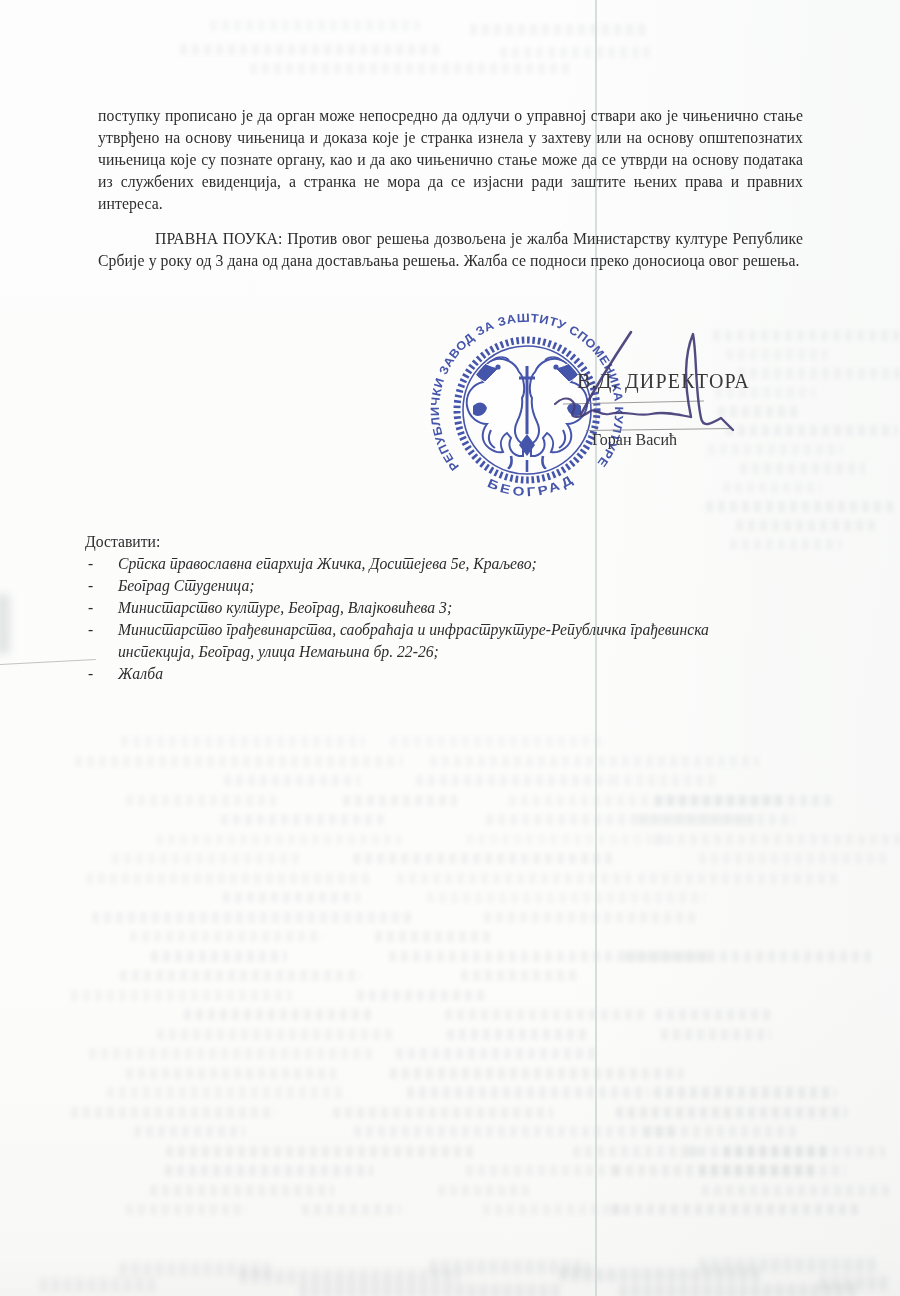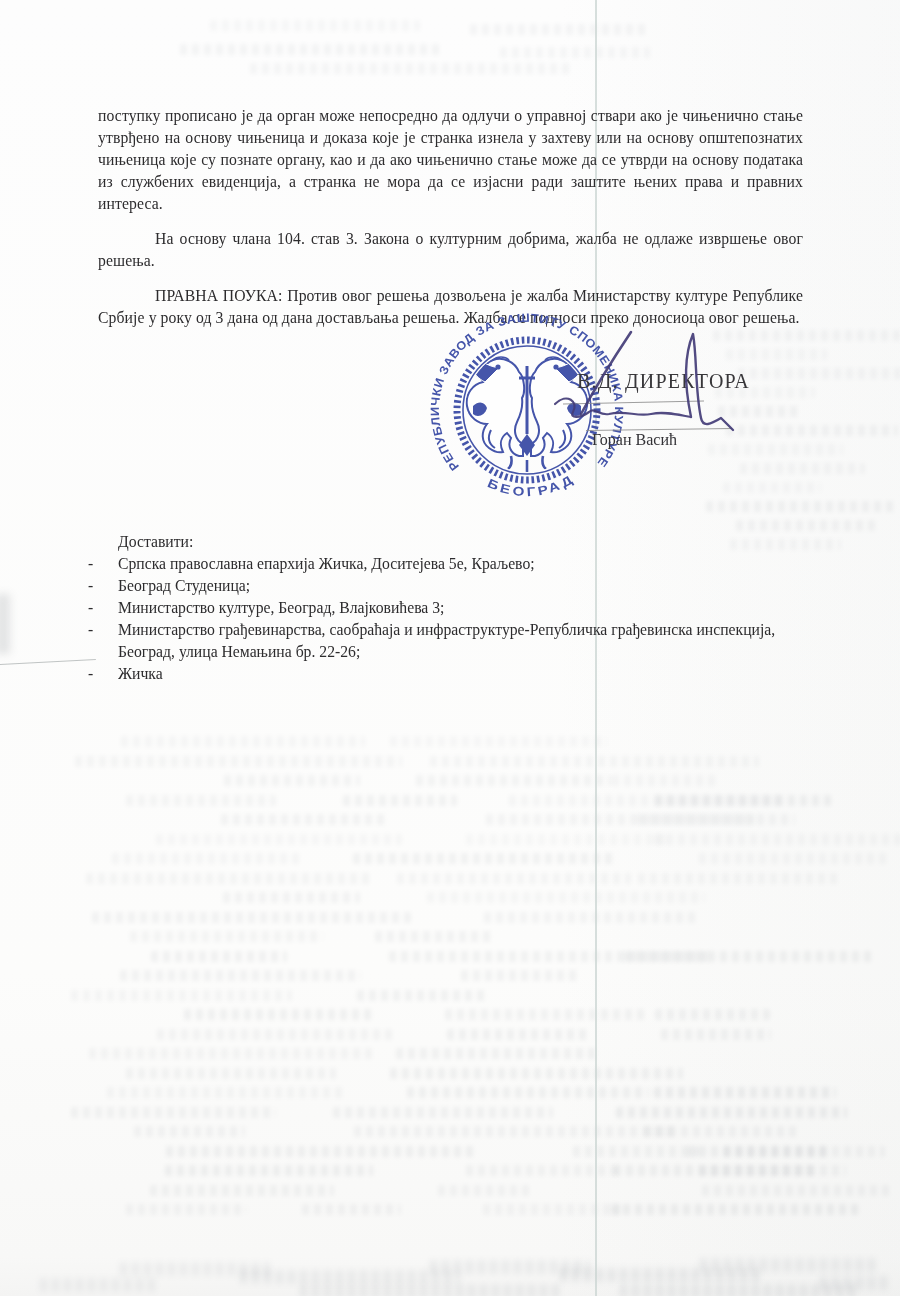--- a/index.html
+++ b/index.html
@@ -39,24 +39,24 @@
   .sig-line{position:absolute;height:1.2px;background:#8d8d8d;opacity:.85;z-index:4;}
   .sig-line-1{left:563px;top:402px;width:141px;transform:rotate(-1.2deg);}
   .sig-line-2{left:586px;top:429px;width:146px;transform:rotate(-.8deg);}
   .sig-name{position:absolute;left:592px;top:431px;z-index:4;
      font-size:16px;color:#333236;white-space:nowrap;}
   .sig-stroke{position:absolute;left:545px;top:318px;width:240px;height:150px;z-index:5;}
 
   
   .dist{position:absolute;left:85px;top:531px;z-index:2;
      font-size:15.7px;line-height:22px;color:var(--text-color,#2d2c2e);}
-  .dist-label{margin-left:33px;}
+  .dist-label{}
   .dist-item{display:flex;align-items:flex-start;}
   .dist-dash{width:33px;flex:0 0 33px;padding-left:3px;box-sizing:border-box;}
-  .dist-text{display:inline-block;width:662px;}
+  .dist-text{display:inline-block;width:662px;font-style:italic;}
 </style>
 </head>
 <body>
 
 <div class="page">
 
   <div class="ghost-layer">
       <div class="g" style="top: 20px; left: 210px; width: 210px; opacity: 0.0500099; height: 11px; filter: blur(2px);"></div>
       <div class="g" style="top: 24px; left: 470px; width: 180px; opacity: 0.0657376; height: 11px; filter: blur(2px);"></div>
       <div class="g" style="top: 44px; left: 180px; width: 260px; opacity: 0.0720627; height: 11px; filter: blur(2px);"></div>
@@ -153,21 +153,20 @@
       <div class="g" style="top: 1276px; left: 820px; width: 70px; opacity: 0.12; height: 14px; filter: blur(3px);"></div>
       <div class="g" style="top: 1284px; left: 300px; width: 260px; opacity: 0.12; height: 14px; filter: blur(3px);"></div>
       <div class="g" style="top: 1284px; left: 620px; width: 240px; opacity: 0.13; height: 14px; filter: blur(3px);"></div>
     </div>
   <div class="vline"></div>
   <div class="crease-left"></div>
   <div class="smudge-left"></div>
 
   <div class="bodytext">
     <p>поступку прописано је да орган може непосредно да одлучи о управној ствари ако је чињенично стање утврђено на основу чињеница и доказа које је странка изнела у захтеву или на основу општепознатих чињеница које су познате органу, као и да ако чињенично стање може да се утврди на основу података из службених евиденција, а странка не мора да се изјасни ради заштите њених права и правних интереса.</p>
-    <p class="indent">На основу члана 104. став 3. Закона о културним добрима, жалба не одлаже извршење овог решења.</p>
     <p class="indent">ПРАВНА ПОУКА: Против овог решења дозвољена је жалба Министарству културе Републике Србије у року од 3 дана од дана достављања решења. Жалба се подноси преко доносиоца овог решења.</p>
   </div>
 
   <div class="stamp">
     <svg viewBox="0 0 200 200">
       <defs>
         <path id="arcTop" d="M 32.6 156.6 A 88 88 0 1 1 167.4 156.6" fill="none"></path>
         <path id="arcBottom" d="M 54.4 172.9 A 86 86 0 0 0 145.6 172.9" fill="none"></path>
         <clipPath id="innerClip">
             <circle cx="100" cy="100" r="62"></circle>
@@ -230,17 +229,17 @@
     <div class="dist-item">
       <span class="dist-dash">-</span>
       <span class="dist-text">Министарство културе, Београд, Влајковићева 3;</span>
     </div>
     <div class="dist-item">
       <span class="dist-dash">-</span>
       <span class="dist-text">Министарство грађевинарства, саобраћаја и инфраструктуре-Републичка грађевинска инспекција, Београд, улица Немањина бр. 22-26;</span>
     </div>
     <div class="dist-item">
       <span class="dist-dash">-</span>
-      <span class="dist-text">Жичка</span>
+      <span class="dist-text">Жалба</span>
     </div>
   </div>
 
 </div>
 
 </body></html>

